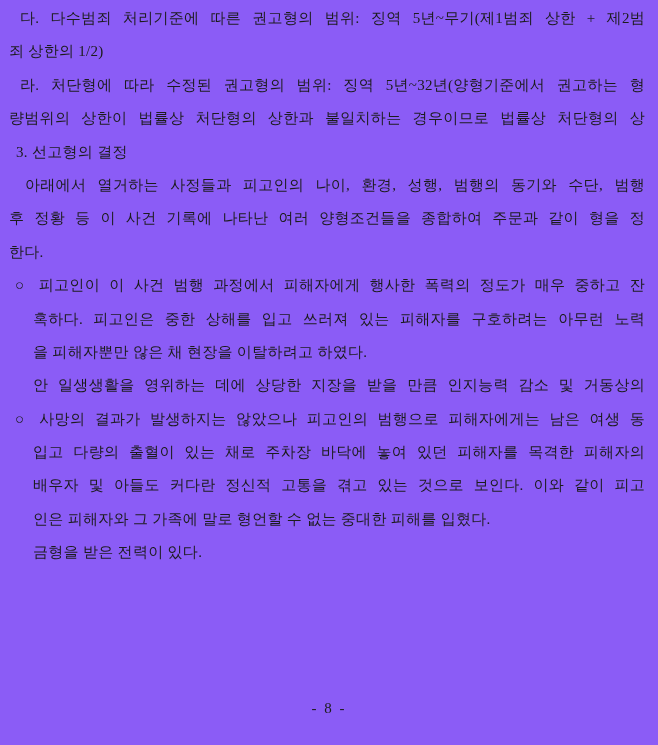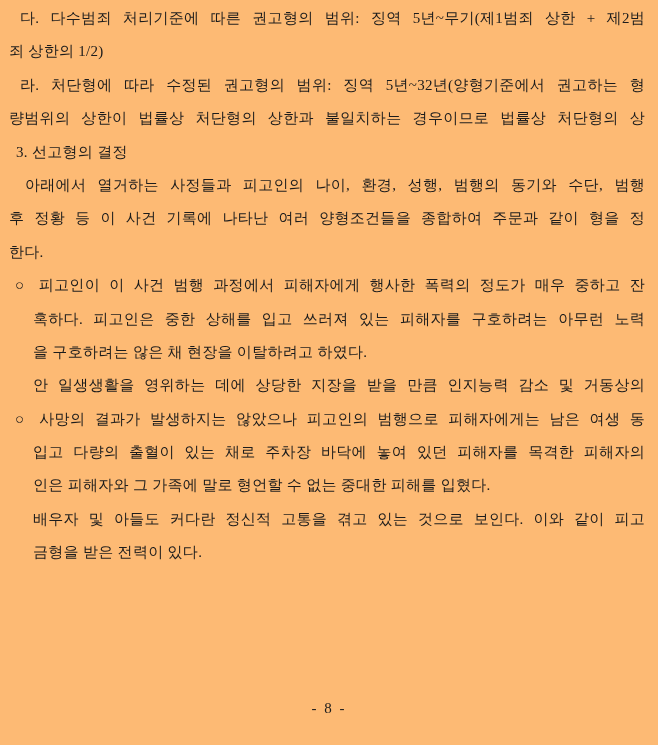--- a/index.html
+++ b/index.html
@@ -4,21 +4,21 @@
 <style>
   html, body { margin: 0; padding: 0; }
   body {
     width: 658px; height: 745px;
     background: #f4f4f2;
     font-family: "Liberation Serif", "DejaVu Serif", serif;
   }
   .page {
     position: relative;
     width: 658px; height: 745px;
-    background: #fdba74;
+    background: #8b5cf6;
     color: #1c1c1c;
     overflow: hidden;
   }
   .content {
     position: absolute;
     top: 2px; left: 9px; right: 13px;
   }
   .line {
     font-size: 15px;
     line-height: 33.4px;
@@ -53,22 +53,22 @@
     <div class="line jf ind-ka">다. 다수범죄 처리기준에 따른 권고형의 범위: 징역 5년~무기(제1범죄 상한 + 제2범</div>
     <div class="line lf">죄 상한의 1/2)</div>
     <div class="line jf ind-ka">라. 처단형에 따라 수정된 권고형의 범위: 징역 5년~32년(양형기준에서 권고하는 형</div>
     <div class="line jf">량범위의 상한이 법률상 처단형의 상한과 불일치하는 경우이므로 법률상 처단형의 상</div>
     <div class="line lf ind-sec">3. 선고형의 결정</div>
     <div class="line jf ind-para">아래에서 열거하는 사정들과 피고인의 나이, 환경, 성행, 범행의 동기와 수단, 범행</div>
     <div class="line jf">후 정황 등 이 사건 기록에 나타난 여러 양형조건들을 종합하여 주문과 같이 형을 정</div>
     <div class="line lf">한다.</div>
     <div class="line jf ind-b0">○ 피고인이 이 사건 범행 과정에서 피해자에게 행사한 폭력의 정도가 매우 중하고 잔</div>
     <div class="line jf ind-b1">혹하다. 피고인은 중한 상해를 입고 쓰러져 있는 피해자를 구호하려는 아무런 노력</div>
-    <div class="line lf ind-b1">을 구호하려는 않은 채 현장을 이탈하려고 하였다.</div>
+    <div class="line lf ind-b1">을 피해자뿐만 않은 채 현장을 이탈하려고 하였다.</div>
     <div class="line jf ind-b1">안 일생생활을 영위하는 데에 상당한 지장을 받을 만큼 인지능력 감소 및 거동상의</div>
     <div class="line jf ind-b0">○ 사망의 결과가 발생하지는 않았으나 피고인의 범행으로 피해자에게는 남은 여생 동</div>
     <div class="line jf ind-b1">입고 다량의 출혈이 있는 채로 주차장 바닥에 놓여 있던 피해자를 목격한 피해자의</div>
+    <div class="line jf ind-b1">배우자 및 아들도 커다란 정신적 고통을 겪고 있는 것으로 보인다. 이와 같이 피고</div>
     <div class="line lf ind-b1">인은 피해자와 그 가족에 말로 형언할 수 없는 중대한 피해를 입혔다.</div>
-    <div class="line jf ind-b1">배우자 및 아들도 커다란 정신적 고통을 겪고 있는 것으로 보인다. 이와 같이 피고</div>
     <div class="line lf ind-b1">금형을 받은 전력이 있다.</div>
   </div>
   <div class="footer">- 8 -</div>
 </div>
 
 </body></html>

